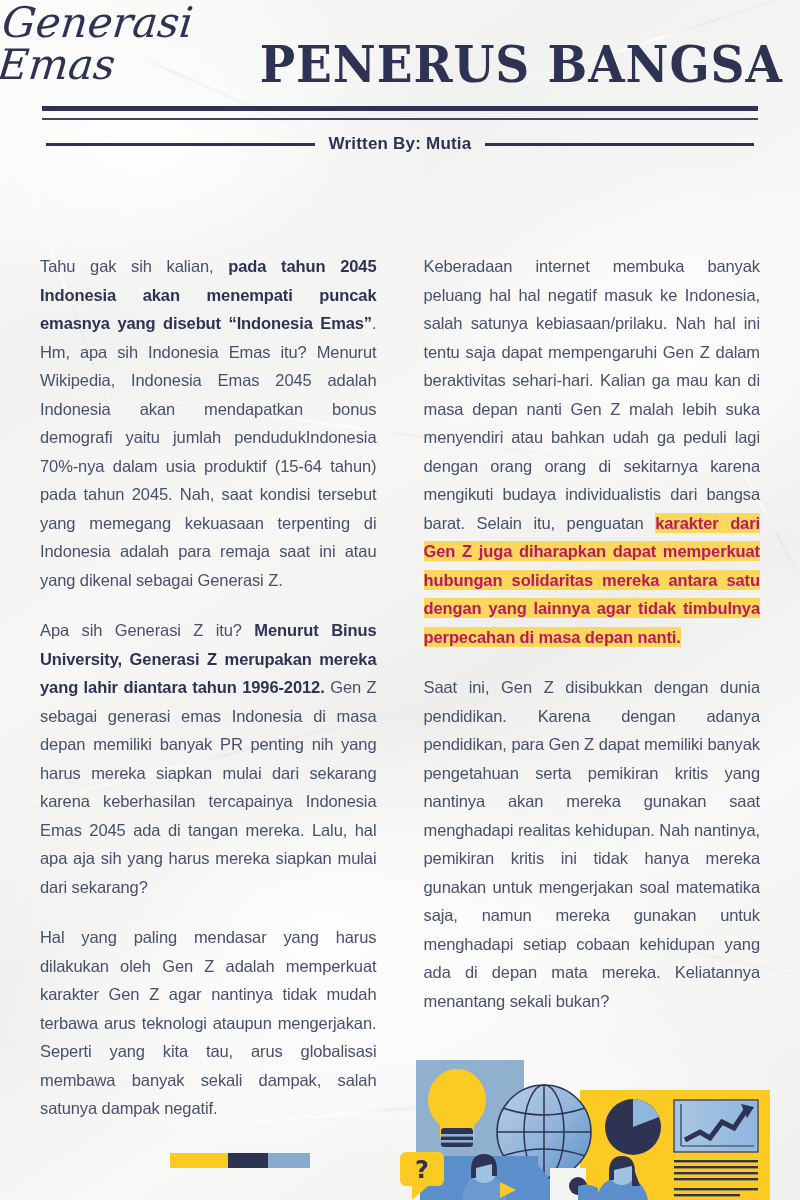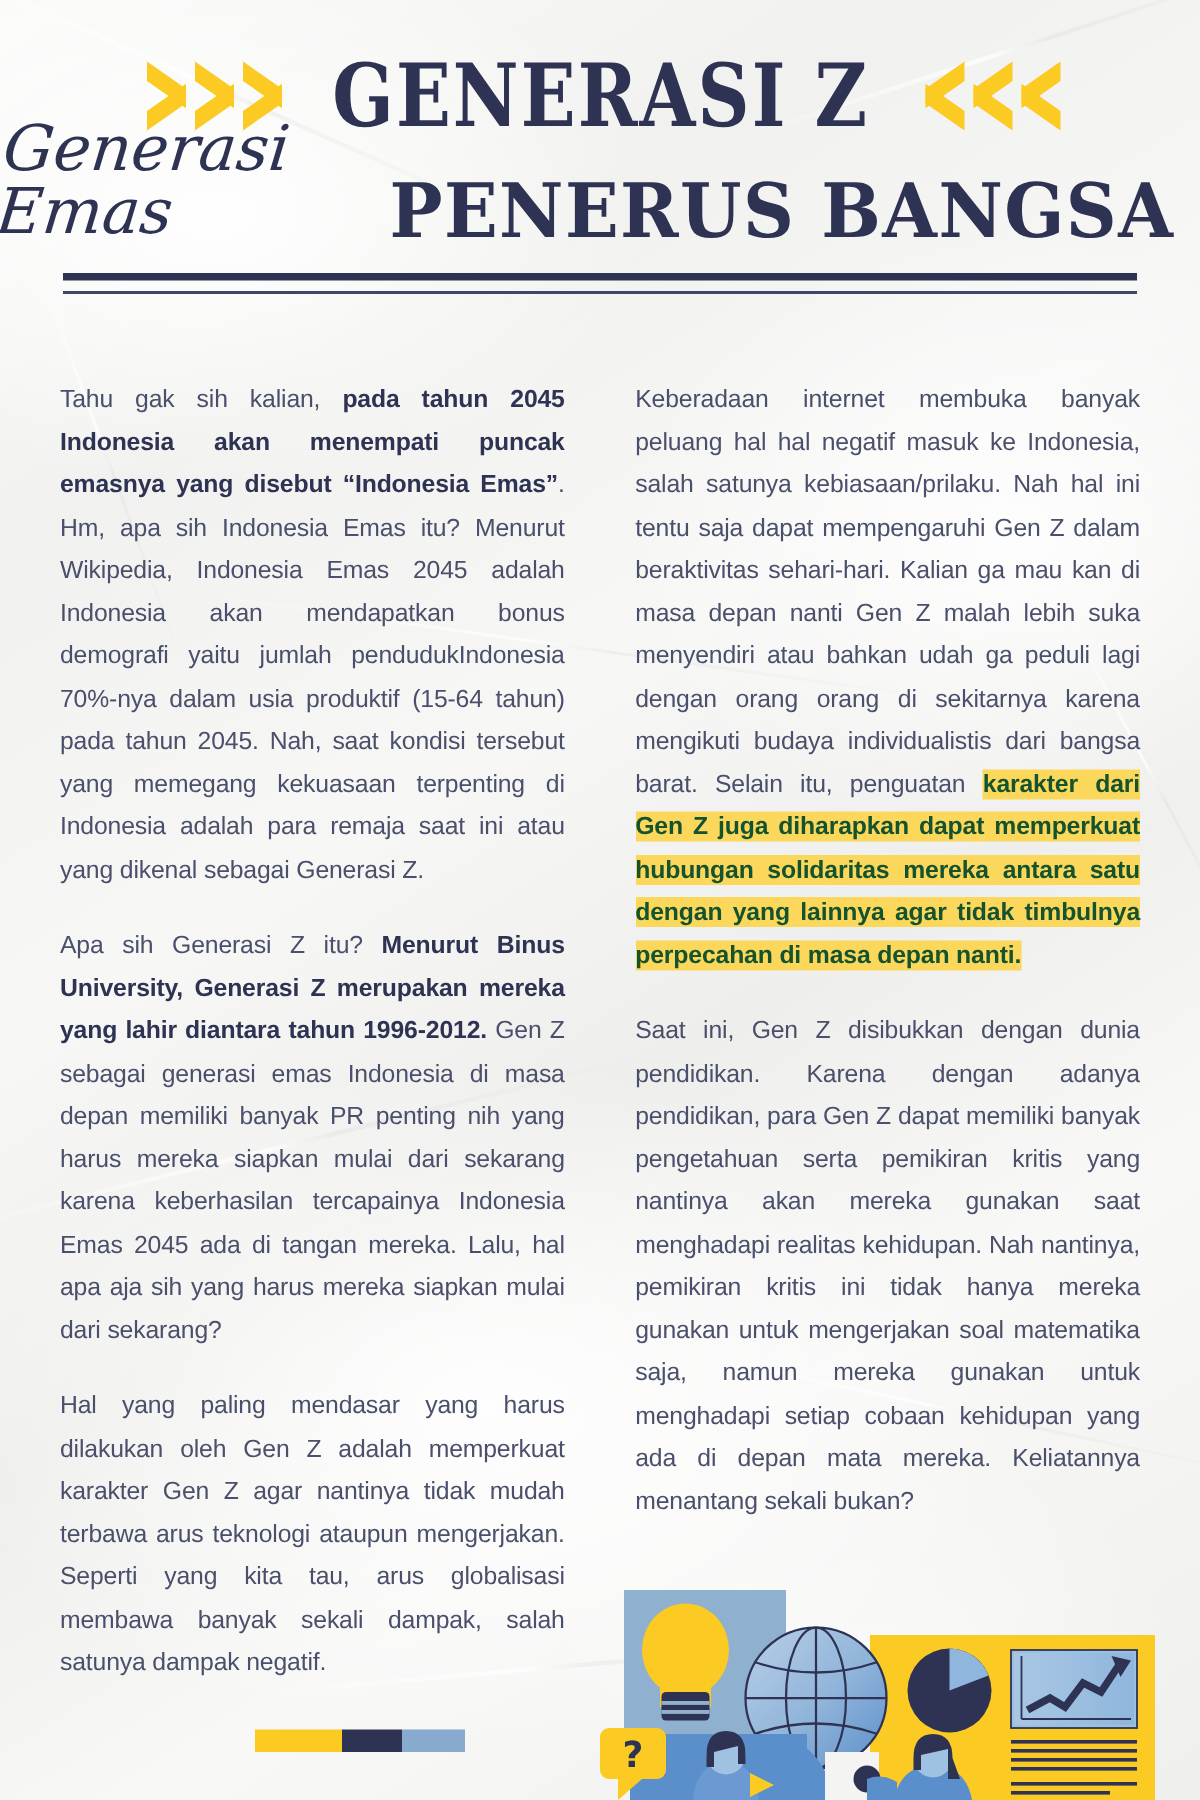--- a/index.html
+++ b/index.html
@@ -181,21 +181,21 @@
     text-align: justify;
     text-justify: inter-word;
     letter-spacing: -0.1px;
   }
   p.para b {
     color: #2e3354;
     font-weight: 700;
   }
   .hl {
     background: #fbd75b;
-    color: #14532d;
+    color: #be185d;
     font-weight: 700;
     box-decoration-break: clone;
     -webkit-box-decoration-break: clone;
     padding: 1px 0;
   }
 
   
   .decor-bar {
     position: absolute;
     left: 170px;
@@ -228,46 +228,36 @@
   <div class="crease" style="left:480px;top:30px;width:400px;height:3px;transform:rotate(-18deg);"></div>
   <div class="crease" style="left:120px;top:430px;width:520px;height:2px;transform:rotate(8deg);"></div>
   <div class="crease" style="left:-40px;top:760px;width:480px;height:3px;transform:rotate(-14deg);"></div>
   <div class="crease" style="left:420px;top:940px;width:440px;height:2px;transform:rotate(12deg);"></div>
   <div class="crease" style="left:160px;top:1110px;width:420px;height:3px;transform:rotate(-5deg);"></div>
   <div class="crease" style="left:620px;top:520px;width:300px;height:2px;transform:rotate(62deg);"></div>
   <div class="crease" style="left:-80px;top:300px;width:300px;height:2px;transform:rotate(70deg);"></div>
 
   <div class="header">
 
-    <div class="title-row">
-      <div class="chev-group left">
-        <div class="chev"></div>
-        <div class="chev"></div>
-        <div class="chev"></div>
-      </div>
-
-      <div class="main-title">Generasi Z</div>
-
-      <div class="chev-group right">
-        <div class="chev rev"></div>
-        <div class="chev rev"></div>
-        <div class="chev rev"></div>
-      </div>
-    </div>
 
     <div class="subtitle-row">
       <div class="subtitle-script">Generasi Emas</div>
       <div class="subtitle-bold">Penerus Bangsa</div>
     </div>
 
     <div class="rules">
       <div class="rule-thick"></div>
       <div class="rule-thin"></div>
     </div>
 
+    <div class="byline-row">
+      <div class="byline-line"></div>
+      <div class="byline-text">Written By: Mutia</div>
+      <div class="byline-line"></div>
+    </div>
   </div>
 
   <div class="columns">
 
     <div class="col">
       <p class="para"><span>Tahu gak sih kalian, </span><b>pada tahun 2045 Indonesia akan menempati puncak emasnya yang disebut “Indonesia Emas”</b><span>. Hm, apa sih Indonesia Emas itu? Menurut Wikipedia, Indonesia Emas 2045 adalah Indonesia akan mendapatkan bonus demografi yaitu jumlah pendudukIndonesia 70%-nya dalam usia produktif (15-64 tahun) pada tahun 2045. Nah, saat kondisi tersebut yang memegang kekuasaan terpenting di Indonesia adalah para remaja saat ini atau yang dikenal sebagai Generasi Z.</span></p>
 
       <p class="para"><span>Apa sih Generasi Z itu? </span><b>Menurut Binus University, Generasi Z merupakan mereka yang lahir diantara tahun 1996-2012.</b><span> Gen Z sebagai generasi emas Indonesia di masa depan memiliki banyak PR penting nih yang harus mereka siapkan mulai dari sekarang karena keberhasilan tercapainya Indonesia Emas 2045 ada di tangan mereka. Lalu, hal apa aja sih yang harus mereka siapkan mulai dari sekarang?</span></p>
 
       <p class="para">Hal yang paling mendasar yang harus dilakukan oleh Gen Z adalah memperkuat karakter Gen Z agar nantinya tidak mudah terbawa arus teknologi ataupun mengerjakan. Seperti yang kita tau, arus globalisasi membawa banyak sekali dampak, salah satunya dampak negatif.</p>

